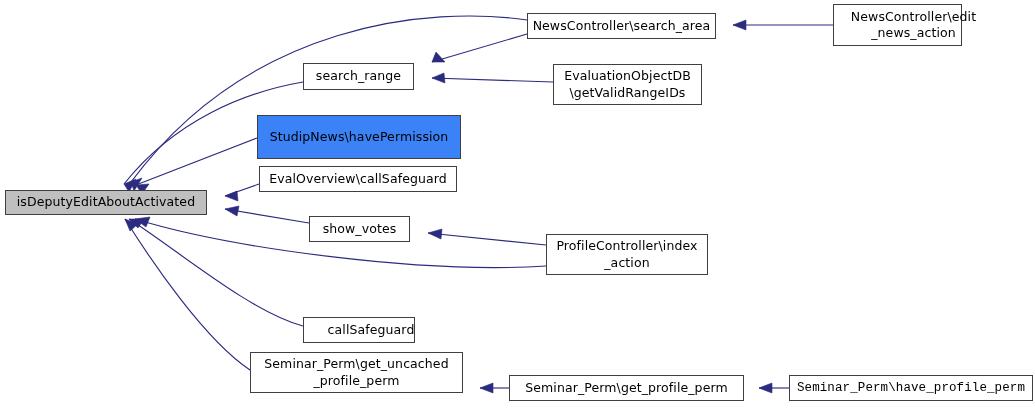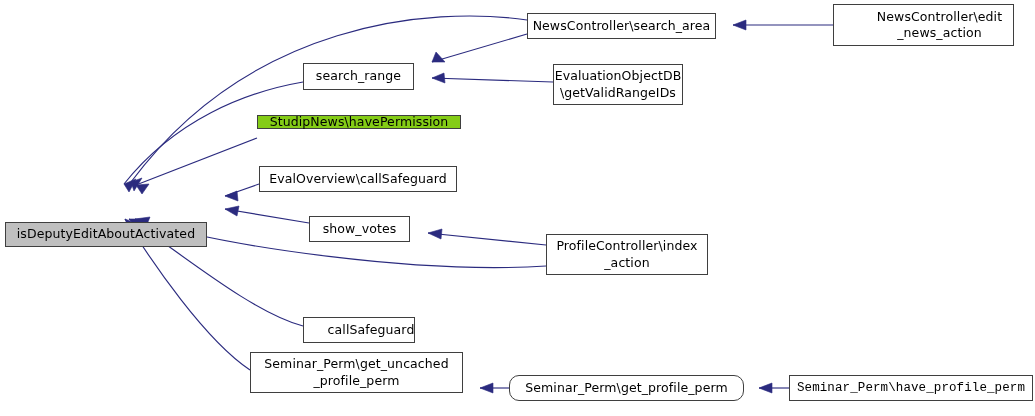--- a/index.html
+++ b/index.html
@@ -84,30 +84,30 @@
       <path d="M135,219 L146,227 L150,217 Z" class="edge-head" fill="#2b2b7f" stroke="#2b2b7f"></path>
       <path d="M303,326 C250,312 175,248 129,219" class="edge-path" stroke="#2b2b7f"></path>
       <path d="M129,219 L138,228 L144,219 Z" class="edge-head" fill="#2b2b7f" stroke="#2b2b7f"></path>
       <path d="M250,370 C205,340 152,262 125,219" class="edge-path" stroke="#2b2b7f"></path>
       <path d="M125,219 L130,231 L138,224 Z" class="edge-head" fill="#2b2b7f" stroke="#2b2b7f"></path>
       <path d="M509,388 L480,388" class="edge-path" stroke="#2b2b7f"></path>
       <path d="M480,388 L493,383 L493,393 Z" class="edge-head" fill="#2b2b7f" stroke="#2b2b7f"></path>
       <path d="M789,388 L759,388" class="edge-path" stroke="#2b2b7f"></path>
       <path d="M759,388 L772,383 L772,393 Z" class="edge-head" fill="#2b2b7f" stroke="#2b2b7f"></path>
     </svg>
-<div class="node-box root" style="left: 5px; top: 190px; width: 202px; height: 25px; background: rgb(191, 191, 191); border-color: rgb(63, 63, 63); margin-top: 32px;"><span>isDeputyEditAboutActivated</span></div>
+<div class="node-box root" style="left: 5px; top: 190px; width: 202px; height: 25px; background: rgb(191, 191, 191); border-color: rgb(63, 63, 63);"><span>isDeputyEditAboutActivated</span></div>
     <div class="node-box" style="left: 527px; top: 13px; width: 189px; height: 26px; background: rgb(255, 255, 255); border-color: rgb(63, 63, 63);"><span>NewsController\search_area</span></div>
-    <div class="node-box" style="left: 833px; top: 4px; width: 181px; height: 42px; background: rgb(255, 255, 255); border-color: rgb(63, 63, 63); padding-left: 32px;"><span>NewsController\edit
+    <div class="node-box" style="left: 833px; top: 4px; width: 129px; height: 42px; background: rgb(255, 255, 255); border-color: rgb(63, 63, 63); padding-left: 32px;"><span>NewsController\edit
 _news_action</span></div>
     <div class="node-box" style="left: 303px; top: 63px; width: 111px; height: 27px; background: rgb(255, 255, 255); border-color: rgb(63, 63, 63);"><span>search_range</span></div>
-    <div class="node-box" style="left: 553px; top: 64px; width: 130px; height: 41px; background: rgb(255, 255, 255); border-color: rgb(63, 63, 63); text-align: center;"><span>EvaluationObjectDB
+    <div class="node-box" style="left: 553px; top: 64px; width: 149px; height: 41px; background: rgb(255, 255, 255); border-color: rgb(63, 63, 63); text-align: center;"><span>EvaluationObjectDB
 \getValidRangeIDs</span></div>
-    <div class="node-box" style="left: 257px; top: 115px; width: 204px; height: 14px; background: #84cc16; border-color: rgb(63, 63, 63);"><span>StudipNews\havePermission</span></div>
+    <div class="node-box" style="left: 257px; top: 115px; width: 204px; height: 44px; background: #3b82f6; border-color: rgb(63, 63, 63);"><span>StudipNews\havePermission</span></div>
     <div class="node-box" style="left: 259px; top: 166px; width: 198px; height: 26px; background: rgb(255, 255, 255); border-color: rgb(63, 63, 63);"><span>EvalOverview\callSafeguard</span></div>
     <div class="node-box" style="left: 309px; top: 216px; width: 101px; height: 26px; background: rgb(255, 255, 255); border-color: rgb(63, 63, 63);"><span>show_votes</span></div>
     <div class="node-box" style="left: 546px; top: 234px; width: 162px; height: 41px; background: rgb(255, 255, 255); border-color: rgb(63, 63, 63);"><span>ProfileController\index
 _action</span></div>
     <div class="node-box" style="left: 303px; top: 317px; width: 112px; height: 26px; background: rgb(255, 255, 255); border-color: rgb(63, 63, 63); padding-left: 24px;"><span>callSafeguard</span></div>
     <div class="node-box" style="left: 250px; top: 352px; width: 213px; height: 41px; background: rgb(255, 255, 255); border-color: rgb(63, 63, 63);"><span>Seminar_Perm\get_uncached
 _profile_perm</span></div>
-    <div class="node-box" style="left: 509px; top: 375px; width: 235px; height: 26px; background: rgb(255, 255, 255); border-color: rgb(63, 63, 63); border-radius: 10px;"><span>Seminar_Perm\get_profile_perm</span></div>
+    <div class="node-box" style="left: 509px; top: 375px; width: 235px; height: 26px; background: rgb(255, 255, 255); border-color: rgb(63, 63, 63);"><span>Seminar_Perm\get_profile_perm</span></div>
     <div class="node-box" style="left: 789px; top: 375px; width: 244px; height: 26px; background: rgb(255, 255, 255); border-color: rgb(63, 63, 63); font-family: Liberation Mono, monospace;"><span>Seminar_Perm\have_profile_perm</span></div>
   </div>
 
 </body></html>

